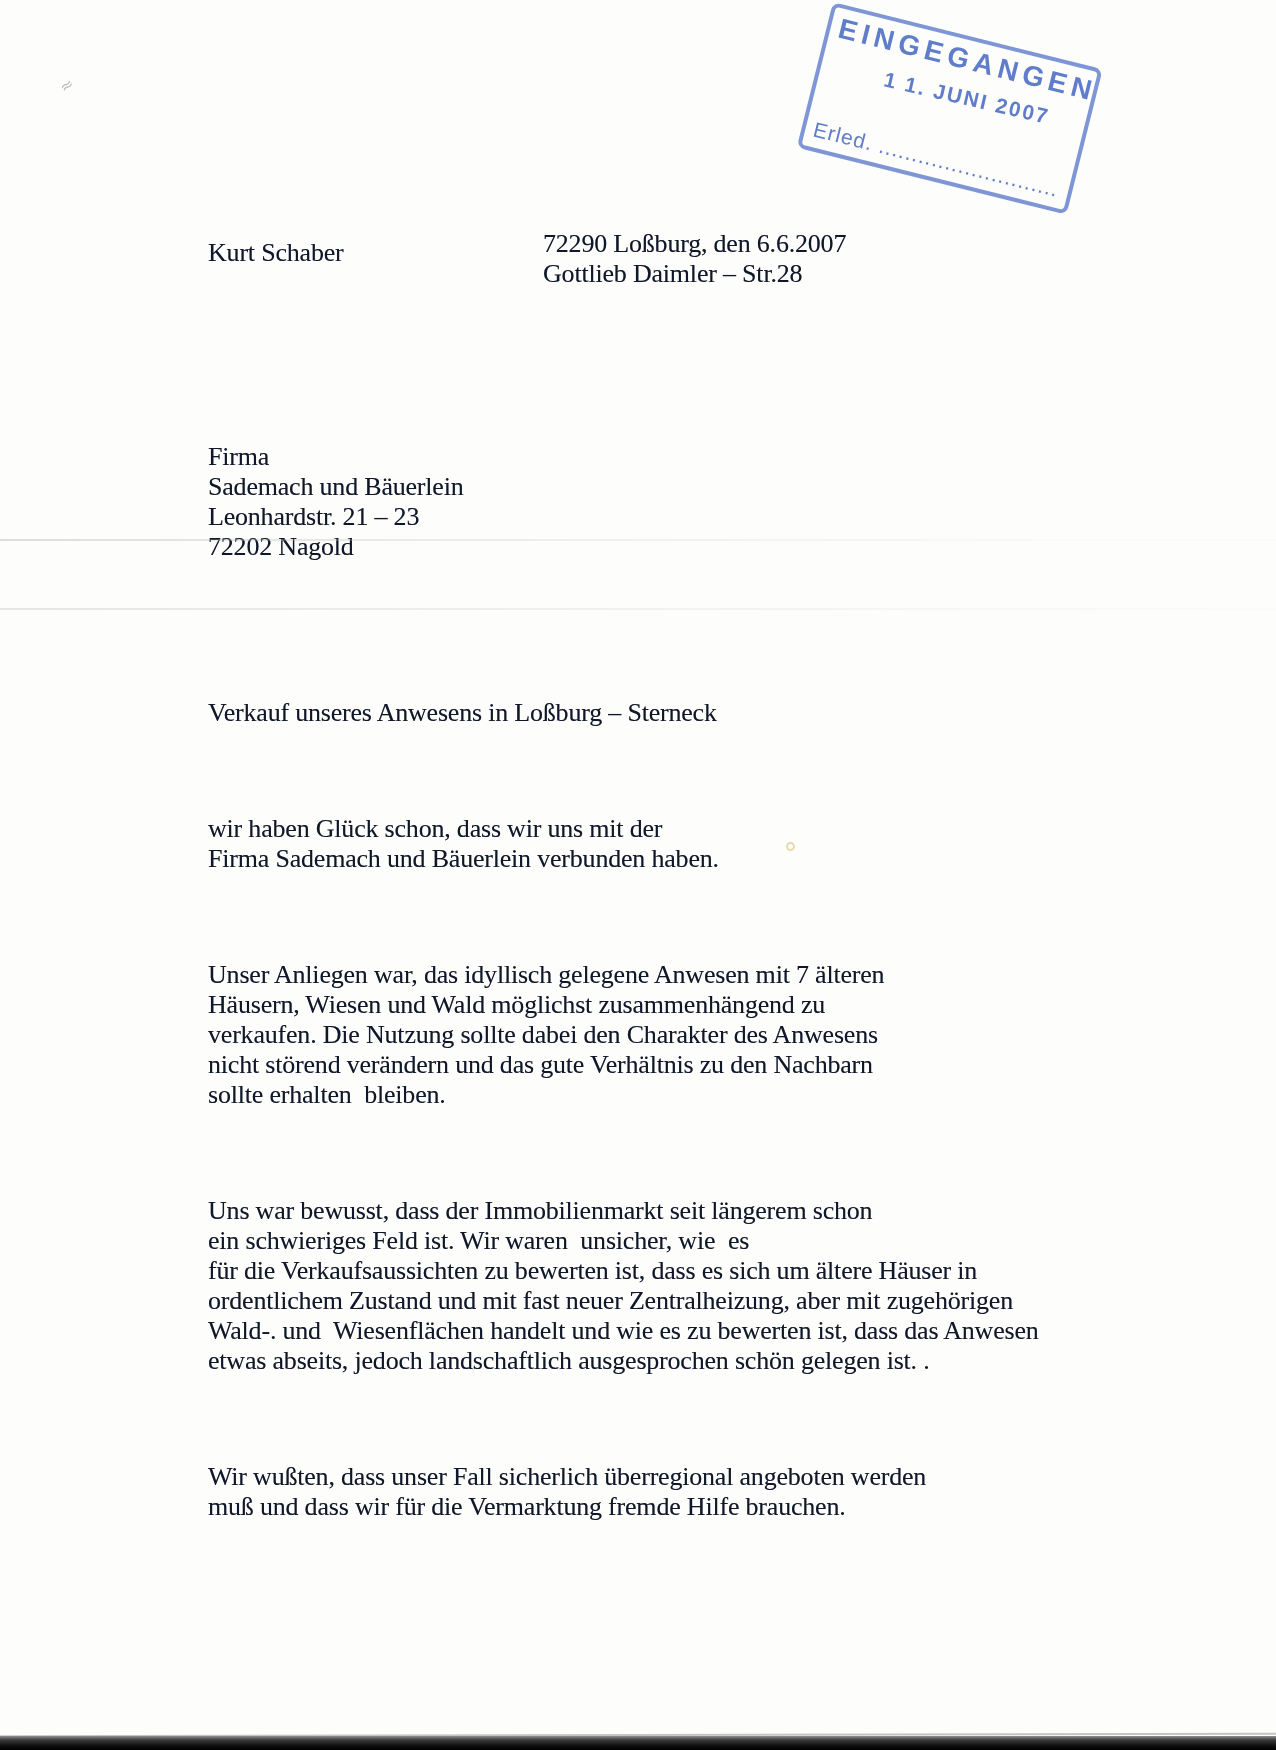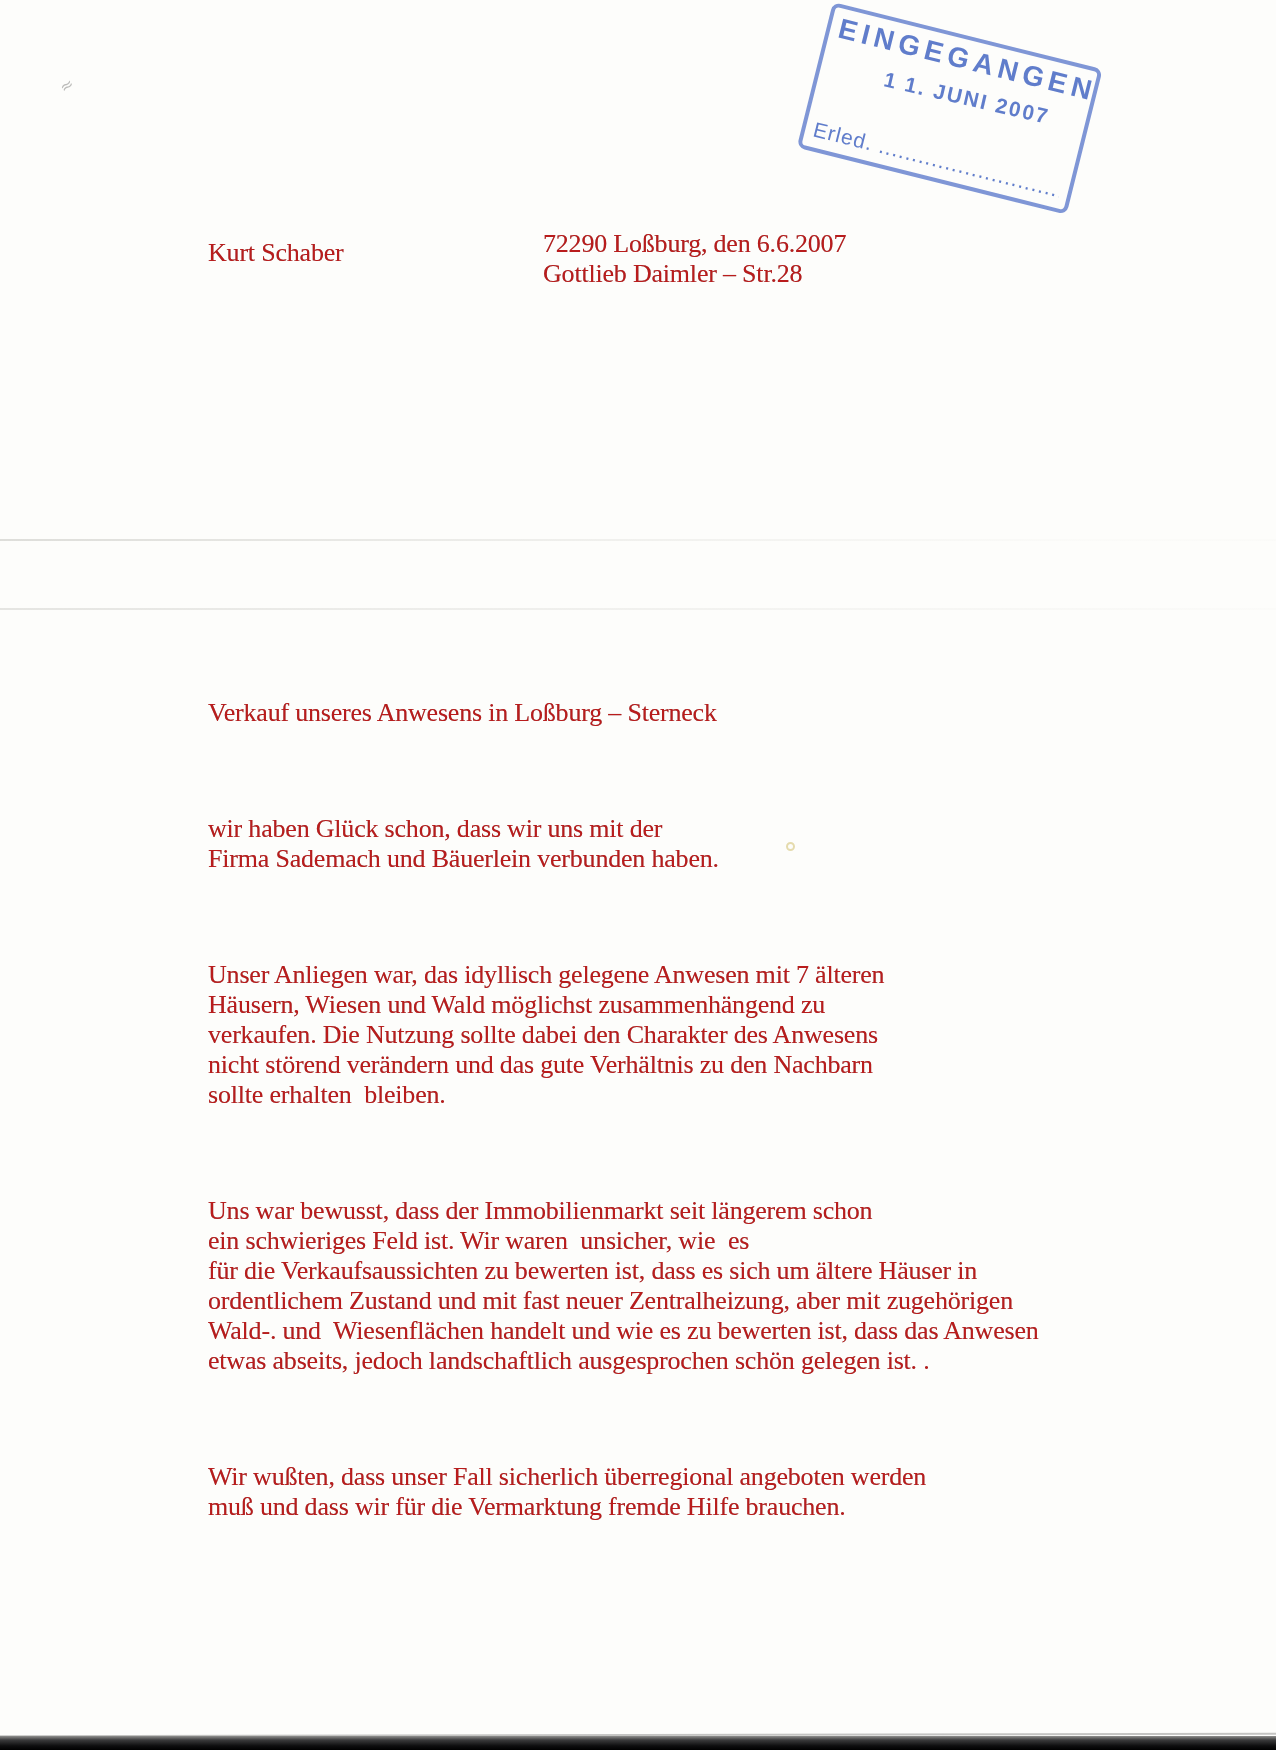--- a/index.html
+++ b/index.html
@@ -58,21 +58,21 @@
     overflow: hidden;
   }
 
   
   .textblock {
     position: absolute;
     font-size: 26px;
     line-height: 30px;
     letter-spacing: -0.2px;
     white-space: pre;
-    color: #b91c1c;
+    color: #0f172a;
     text-shadow: 0 0 0.5px rgba(40,40,40,0.4);
   }
   .sender        { left: 208px; top: 238px; }
   .date-block    { left: 543px; top: 229px; }
   .recipient     { left: 208px; top: 442px; }
   .letter-body   { left: 208px; top: 638px; width: 980px; }
   .letter-body p { margin: 0 0 26px 0; white-space: pre; }
   .subject       { margin-bottom: 26px; }
 
   
@@ -122,20 +122,24 @@
     <div class="stamp-title">EINGEGANGEN</div>
     <div class="stamp-date">1 1. JUNI 2007</div>
     <div class="stamp-erled">Erled. ..................................</div>
   </div>
 
   <div class="textblock sender">Kurt Schaber</div>
 
   <div class="textblock date-block"><span>72290 Loßburg, den 6.6.2007</span>
 <span>Gottlieb Daimler – Str.28</span></div>
 
+  <div class="textblock recipient"><span>Firma</span>
+<span>Sademach und Bäuerlein</span>
+<span>Leonhardstr. 21 – 23</span>
+<span>72202 Nagold</span></div>
 
   <div class="fold-line-upper"></div>
   <div class="fold-line-mid"></div>
 
   <div class="textblock letter-body">
     <p class="subject">Verkauf unseres Anwesens in Loßburg – Sterneck</p>
     <p>wir haben Glück schon, dass wir uns mit der
 Firma Sademach und Bäuerlein verbunden haben.</p>
     <p>Unser Anliegen war, das idyllisch gelegene Anwesen mit 7 älteren
 Häusern, Wiesen und Wald möglichst zusammenhängend zu

